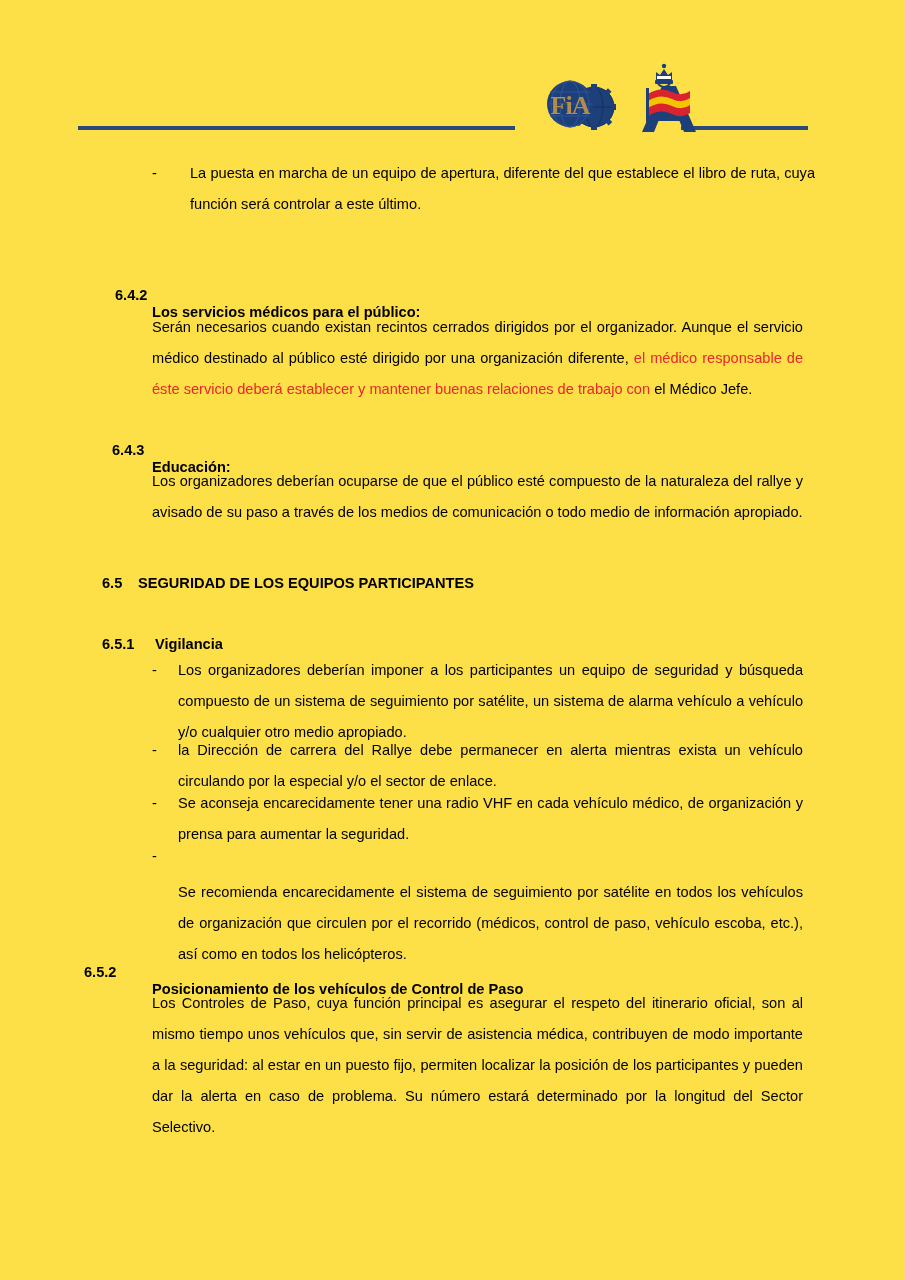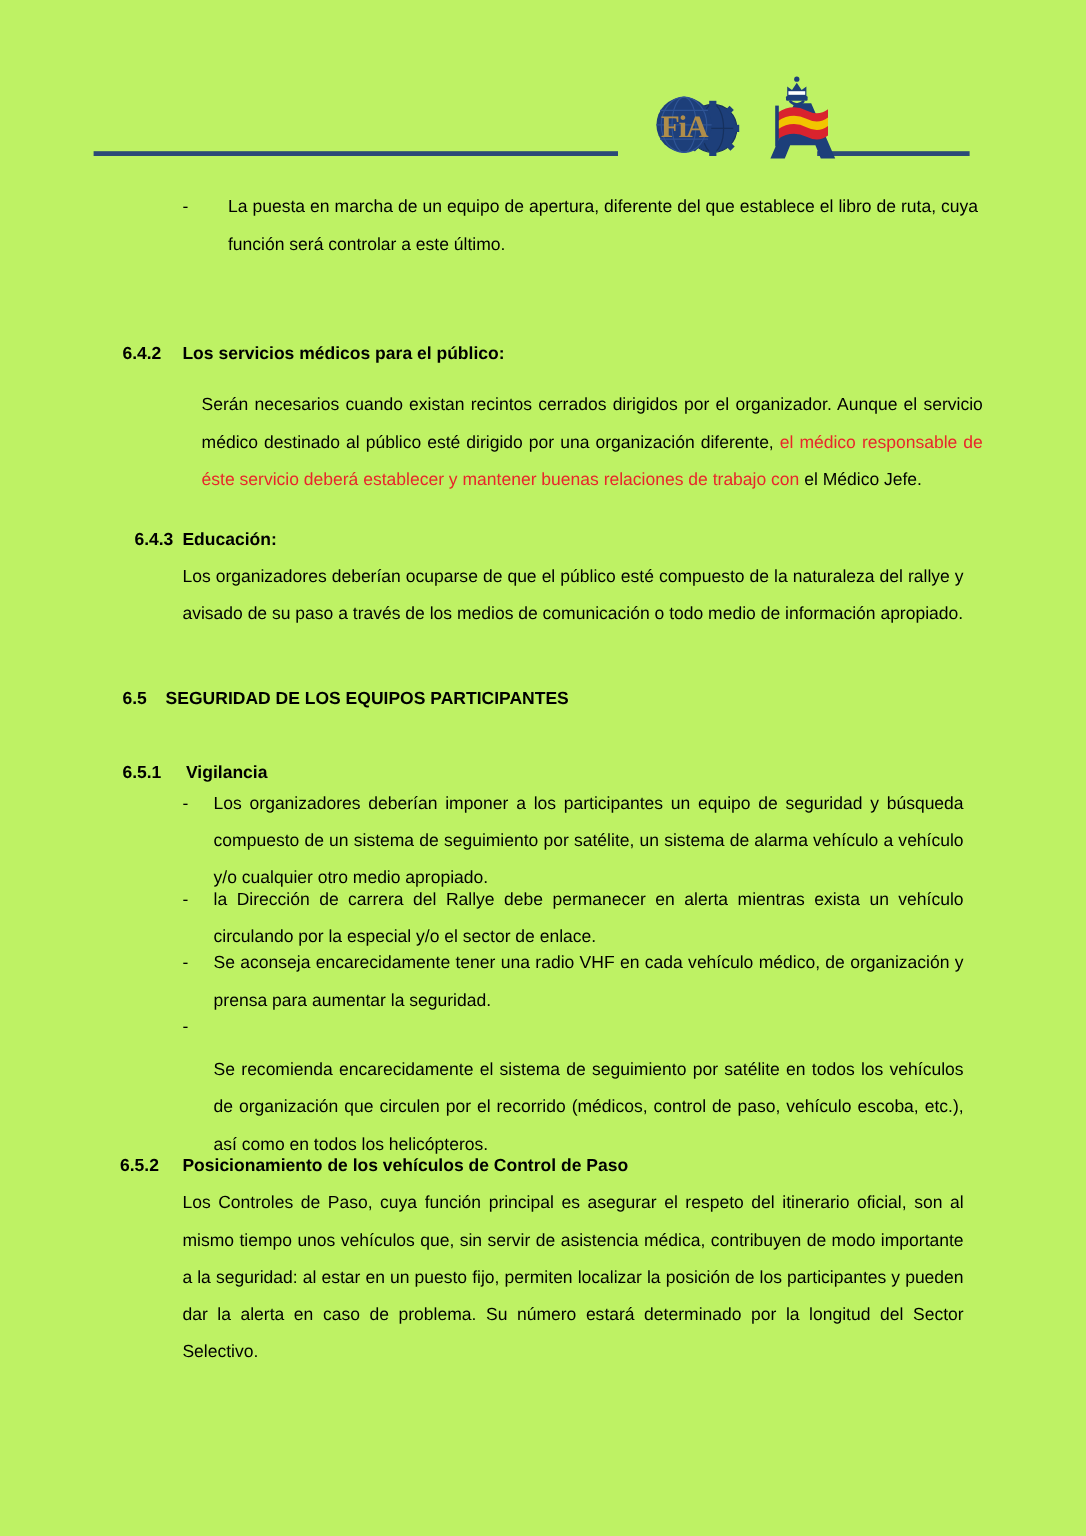--- a/index.html
+++ b/index.html
@@ -14,21 +14,21 @@
     color: #000000;
     position: relative;
     overflow: hidden;
   }
 
   .page {
     position: absolute;
     left: 0; top: 0;
     width: 905px;
     height: 1280px;
-    background: #bef264;
+    background: #fde047;
   }
 
   
   .header {
     position: absolute;
     left: 0;
     top: 0;
     width: 905px;
     height: 140px;
   }
@@ -103,20 +103,21 @@
     left: 178px;
     width: 625px;
   }
   .blk-indent-text {
     left: 152px;
     width: 651px;
   }
   .blk-head-text {
     left: 152px;
     width: 651px;
+    margin-top: 17px;
   }
 </style>
 </head>
 <body>
 
 <div class="page">
 
   <div class="header">
 
     <div class="rule-left"></div>
@@ -181,24 +182,24 @@
         </g>
       </svg>
     </div>
   </div>
 
   <div class="content">
 
     <div class="dash" style="left:152px; top:158px;">-</div>
     <div class="para blk-bullet-text" style="top:158px;margin-left:12px;">La puesta en marcha de un equipo de apertura, diferente del que establece el libro de ruta, cuya función será controlar a este último.</div>
 
-    <div class="col-num bold" style="left:102px; top:280px;">6.4.2</div>
+    <div class="col-num bold" style="left:115px; top:280px;">6.4.2</div>
     <div class="para blk-head-text bold nojust" style="top:280px;">Los servicios médicos para el público:</div>
 
-    <div class="para blk-indent-text" style="top:323px;margin-left:16px;">
+    <div class="para blk-indent-text" style="top:312px;">
       <span>Serán necesarios cuando existan recintos cerrados dirigidos por el organizador. Aunque el servicio médico destinado al público esté dirigido por una organización diferente, </span><span class="red">el médico responsable de éste servicio deberá establecer y mantener buenas relaciones de trabajo con</span><span> el Médico Jefe.</span>
     </div>
 
     <div class="col-num bold" style="left:102px; top:435px;margin-left:10px;">6.4.3</div>
     <div class="para blk-head-text bold nojust" style="top:435px;">Educación:</div>
     <div class="para blk-indent-text" style="top:466px;">Los organizadores deberían ocuparse de que el público esté compuesto de la naturaleza del rallye y avisado de su paso a través de los medios de comunicación o todo medio de información apropiado.</div>
 
     <div class="col-num bold" style="left:102px; top:568px;">6.5</div>
     <div class="para bold nojust" style="left:138px; top:568px; width:660px;">SEGURIDAD DE LOS EQUIPOS PARTICIPANTES</div>
 
@@ -210,18 +211,18 @@
 
     <div class="dash" style="left:152px; top:735px;">-</div>
     <div class="para blk-bullet-text" style="top:735px;">la Dirección de carrera del Rallye  debe permanecer en alerta mientras exista un vehículo circulando por la especial y/o el sector de enlace.</div>
 
     <div class="dash" style="left:152px; top:788px;">-</div>
     <div class="para blk-bullet-text" style="top:788px;">Se aconseja encarecidamente tener una radio VHF en cada vehículo médico, de organización y prensa para aumentar la seguridad.</div>
 
     <div class="dash" style="left:152px; top:841px;">-</div>
     <div class="para blk-bullet-text" style="top:861px;margin-top:16px;">Se recomienda encarecidamente el sistema de seguimiento por satélite en todos los vehículos de organización que circulen por el recorrido (médicos, control de paso, vehículo escoba, etc.), así como en todos los helicópteros.</div>
 
-    <div class="col-num bold" style="left:100px; top:957px;">6.5.2</div>
+    <div class="col-num bold" style="left:84px; top:957px;">6.5.2</div>
     <div class="para blk-head-text bold nojust" style="top:957px;">Posicionamiento de los vehículos de Control de Paso</div>
     <div class="para blk-indent-text" style="top:988px;">Los Controles de Paso, cuya función principal es asegurar el respeto del itinerario oficial, son al mismo tiempo unos vehículos que, sin servir de asistencia médica, contribuyen de modo importante a la seguridad: al estar en un puesto fijo, permiten localizar la posición de los participantes y pueden dar la alerta en caso de problema. Su número estará determinado por la longitud del Sector Selectivo.</div>
 
   </div>
 </div>
 
 </body></html>

